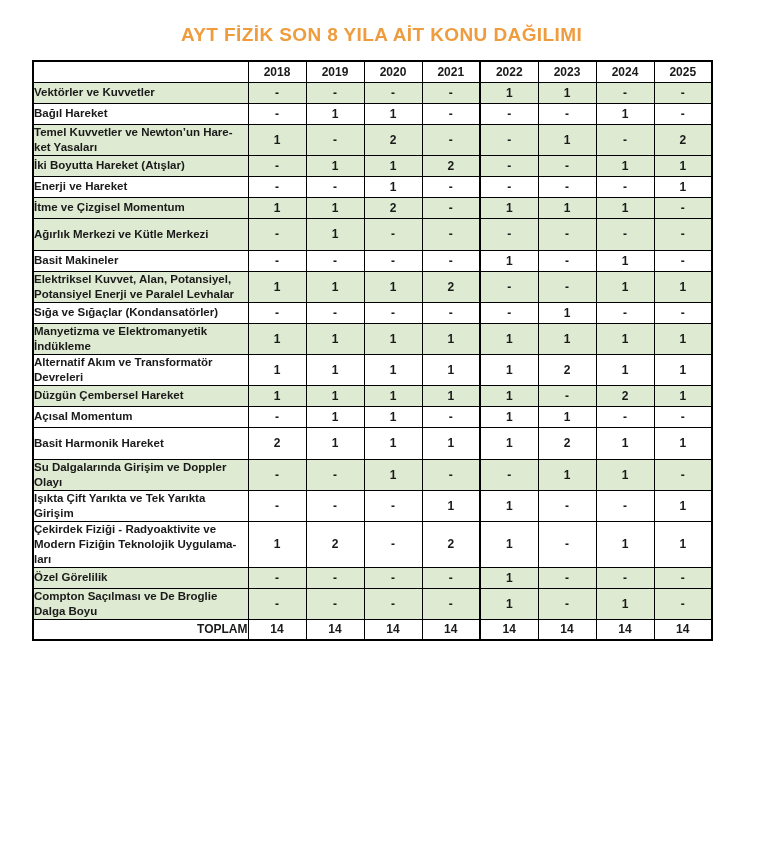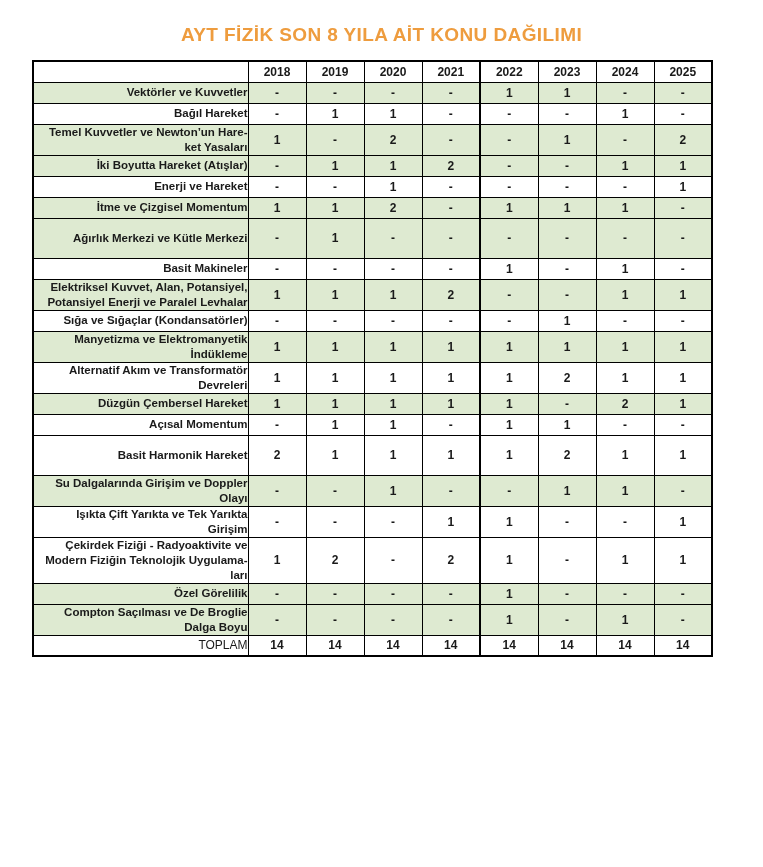--- a/index.html
+++ b/index.html
@@ -46,35 +46,35 @@
     font-weight: bold;
     text-align: center;
     background: var(--plain);
   }
   td.topic {
     font-size: 11.5px;
     font-weight: bold;
     line-height: 15px;
     padding: 3px 3px 3px 6px;
     white-space: pre-line;
-    text-align: right;
+    text-align: left;
   }
   td.val {
     height: 21px;
     font-size: 12px;
     font-weight: bold;
     text-align: center;
   }
   tr.shaded td { background: var(--shade); }
   tr.plain td { background: var(--plain); }
-  tr.tall td { height: 40px; }
+  tr.tall td { height: 32px; }
   tr.total-row td { background: var(--plain); }
   td.total-label {
     font-size: 12px;
-    font-weight: normal;
+    font-weight: bold;
     text-align: right;
     padding-right: 8px;
     white-space: normal;
   }
 </style>
 </head>
 <body>
 
 <div class="page">
   <div class="title">AYT FİZİK SON 8 YILA AİT KONU DAĞILIMI</div>

